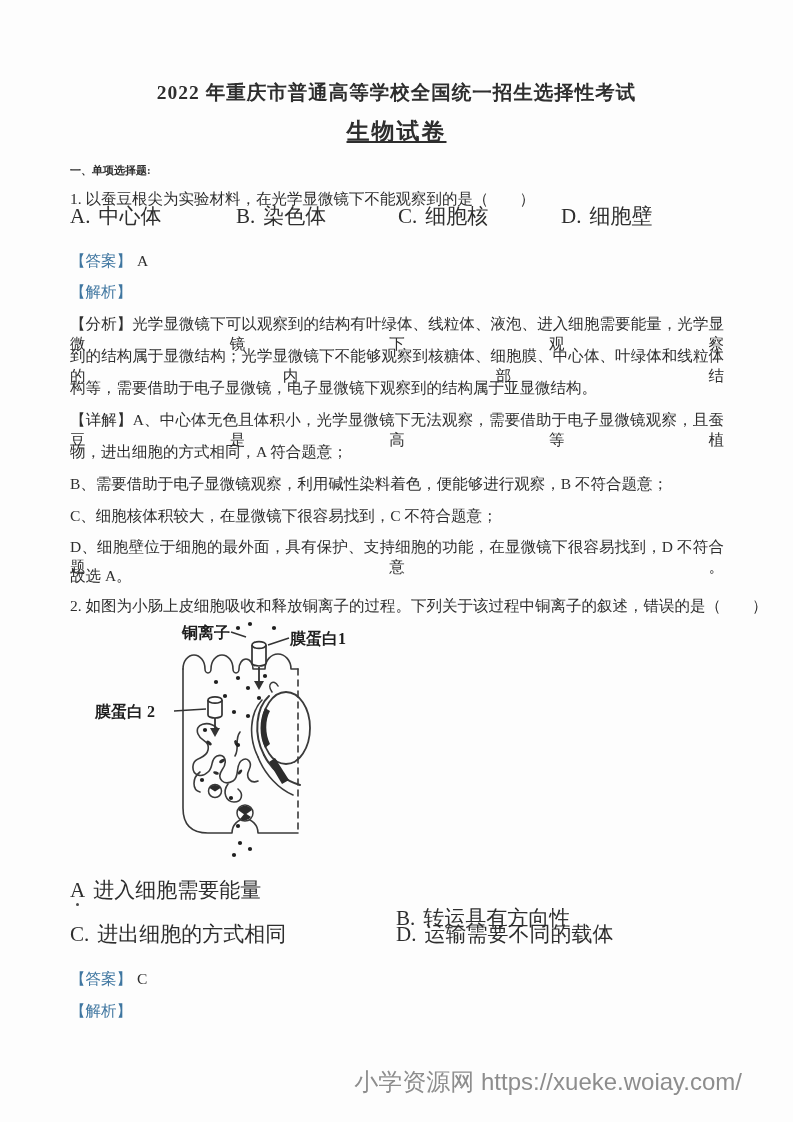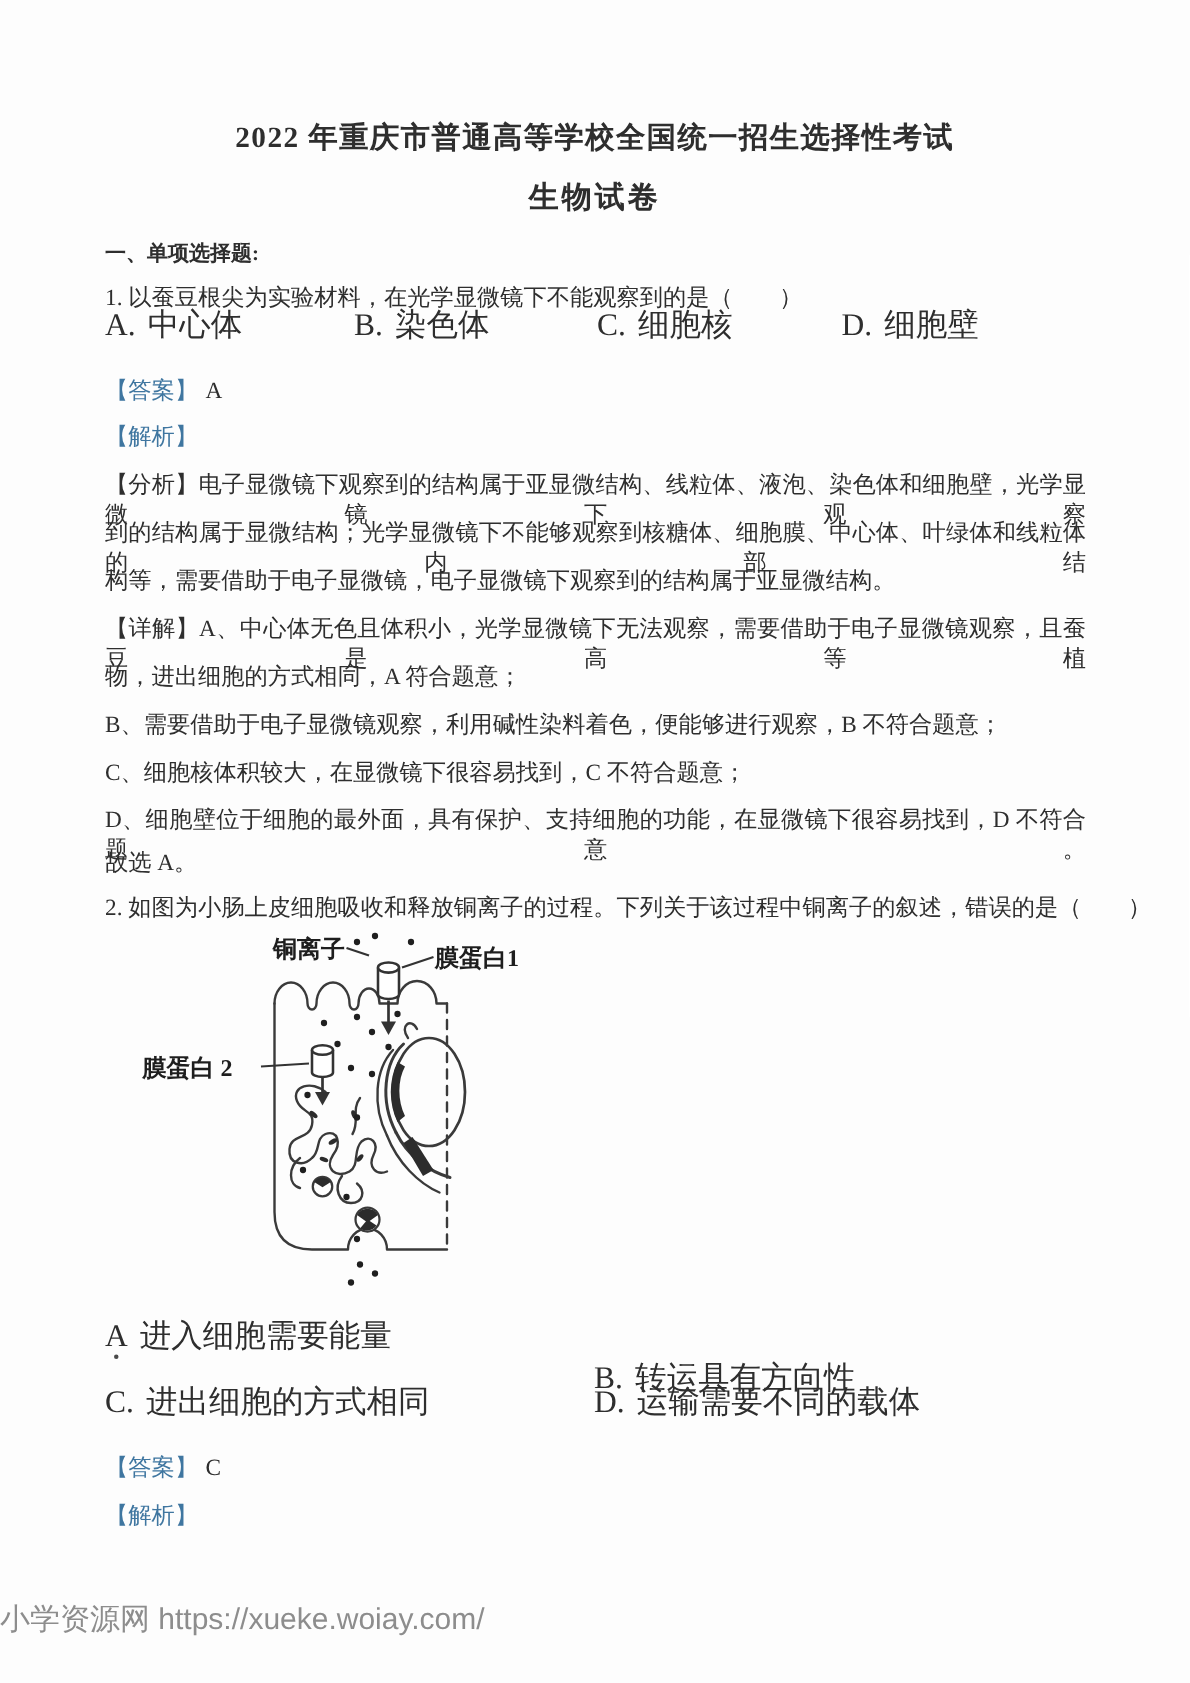--- a/index.html
+++ b/index.html
@@ -30,40 +30,40 @@
     width:654px;
     white-space:normal;
     text-align:justify;
     text-align-last:justify;
   }
   .title{
     left:0;width:793px;text-align:center;
     font-weight:bold;font-size:19.5px;letter-spacing:1px;
     white-space:normal;
   }
-  .subtitle{font-size:20px;letter-spacing:2px;}
-  .bold{font-weight:bold;font-size:14px;}
+  .subtitle{font-size:23px;letter-spacing:2px;text-decoration:underline;}
+  .bold{font-weight:bold;font-size:11px;}
   .opt{position:absolute;font-size:21px;line-height:20px;white-space:pre;}
   .opt .lbl{display:inline-block;margin-right:8px;}
   .marker{color:var(--marker_blue);}
   .ansv{color:var(--text_ink);margin-left:5px;}
   .stray{
     position:absolute;width:3px;height:3px;border-radius:50%;
     background:#4a4a4a;
   }
   .diagram{position:absolute;left:88px;top:612px;}
   .dlabel{
     font-family:"Liberation Serif","DejaVu Serif",serif;
     font-size:16px;font-weight:bold;fill:#1e1e1e;
   }
   .footer{
     position:absolute;left:0;top:1066px;width:742px;
-    text-align:left;
+    text-align:right;
     font-family:"Liberation Sans","DejaVu Sans",sans-serif;
-    font-size:20px;color:var(--footer_gray);
+    font-size:24px;color:var(--footer_gray);
   }
 </style>
 </head>
 <body>
 
 <div class="page">
 
   <div class="line title" style="top:70px">2022 年重庆市普通高等学校全国统一招生选择性考试</div>
   <div class="line title subtitle" style="top:109px">生物试卷</div>
 
@@ -72,21 +72,21 @@
   <div class="line" style="top:176px">1. 以蚕豆根尖为实验材料，在光学显微镜下不能观察到的是（　　）</div>
 
   <span class="opt" style="left:70px;top:206px"><span class="lbl">A.</span><span>中心体</span></span>
   <span class="opt" style="left:236px;top:206px"><span class="lbl">B.</span><span>染色体</span></span>
   <span class="opt" style="left:398px;top:206px"><span class="lbl">C.</span><span>细胞核</span></span>
   <span class="opt" style="left:561px;top:206px"><span class="lbl">D.</span><span>细胞壁</span></span>
 
   <div class="line" style="top:238px"><span class="marker">【答案】</span><span class="ansv">A</span></div>
   <div class="line" style="top:269px"><span class="marker">【解析】</span></div>
 
-  <div class="line fill" style="top:301px">【分析】电子显微镜下观察到的结构属于亚显微结构、线粒体、液泡、染色体和细胞壁，光学显微镜下观察</div>
+  <div class="line fill" style="top:301px">【分析】光学显微镜下可以观察到的结构有叶绿体、线粒体、液泡、进入细胞需要能量，光学显微镜下观察</div>
   <div class="line fill" style="top:333px">到的结构属于显微结构；光学显微镜下不能够观察到核糖体、细胞膜、中心体、叶绿体和线粒体的内部结</div>
   <div class="line fill" style="top:397px">【详解】A、中心体无色且体积小，光学显微镜下无法观察，需要借助于电子显微镜观察，且蚕豆是高等植</div>
 
   <div class="line" style="top:365px">构等，需要借助于电子显微镜，电子显微镜下观察到的结构属于亚显微结构。</div>
   <div class="line" style="top:429px">物，进出细胞的方式相同，A 符合题意；</div>
   <div class="line" style="top:461px">B、需要借助于电子显微镜观察，利用碱性染料着色，便能够进行观察，B 不符合题意；</div>
   <div class="line" style="top:493px">C、细胞核体积较大，在显微镜下很容易找到，C 不符合题意；</div>
   <div class="line fill" style="top:524px">D、细胞壁位于细胞的最外面，具有保护、支持细胞的功能，在显微镜下很容易找到，D 不符合题意。</div>
   <div class="line" style="top:553px">故选 A。</div>
 

